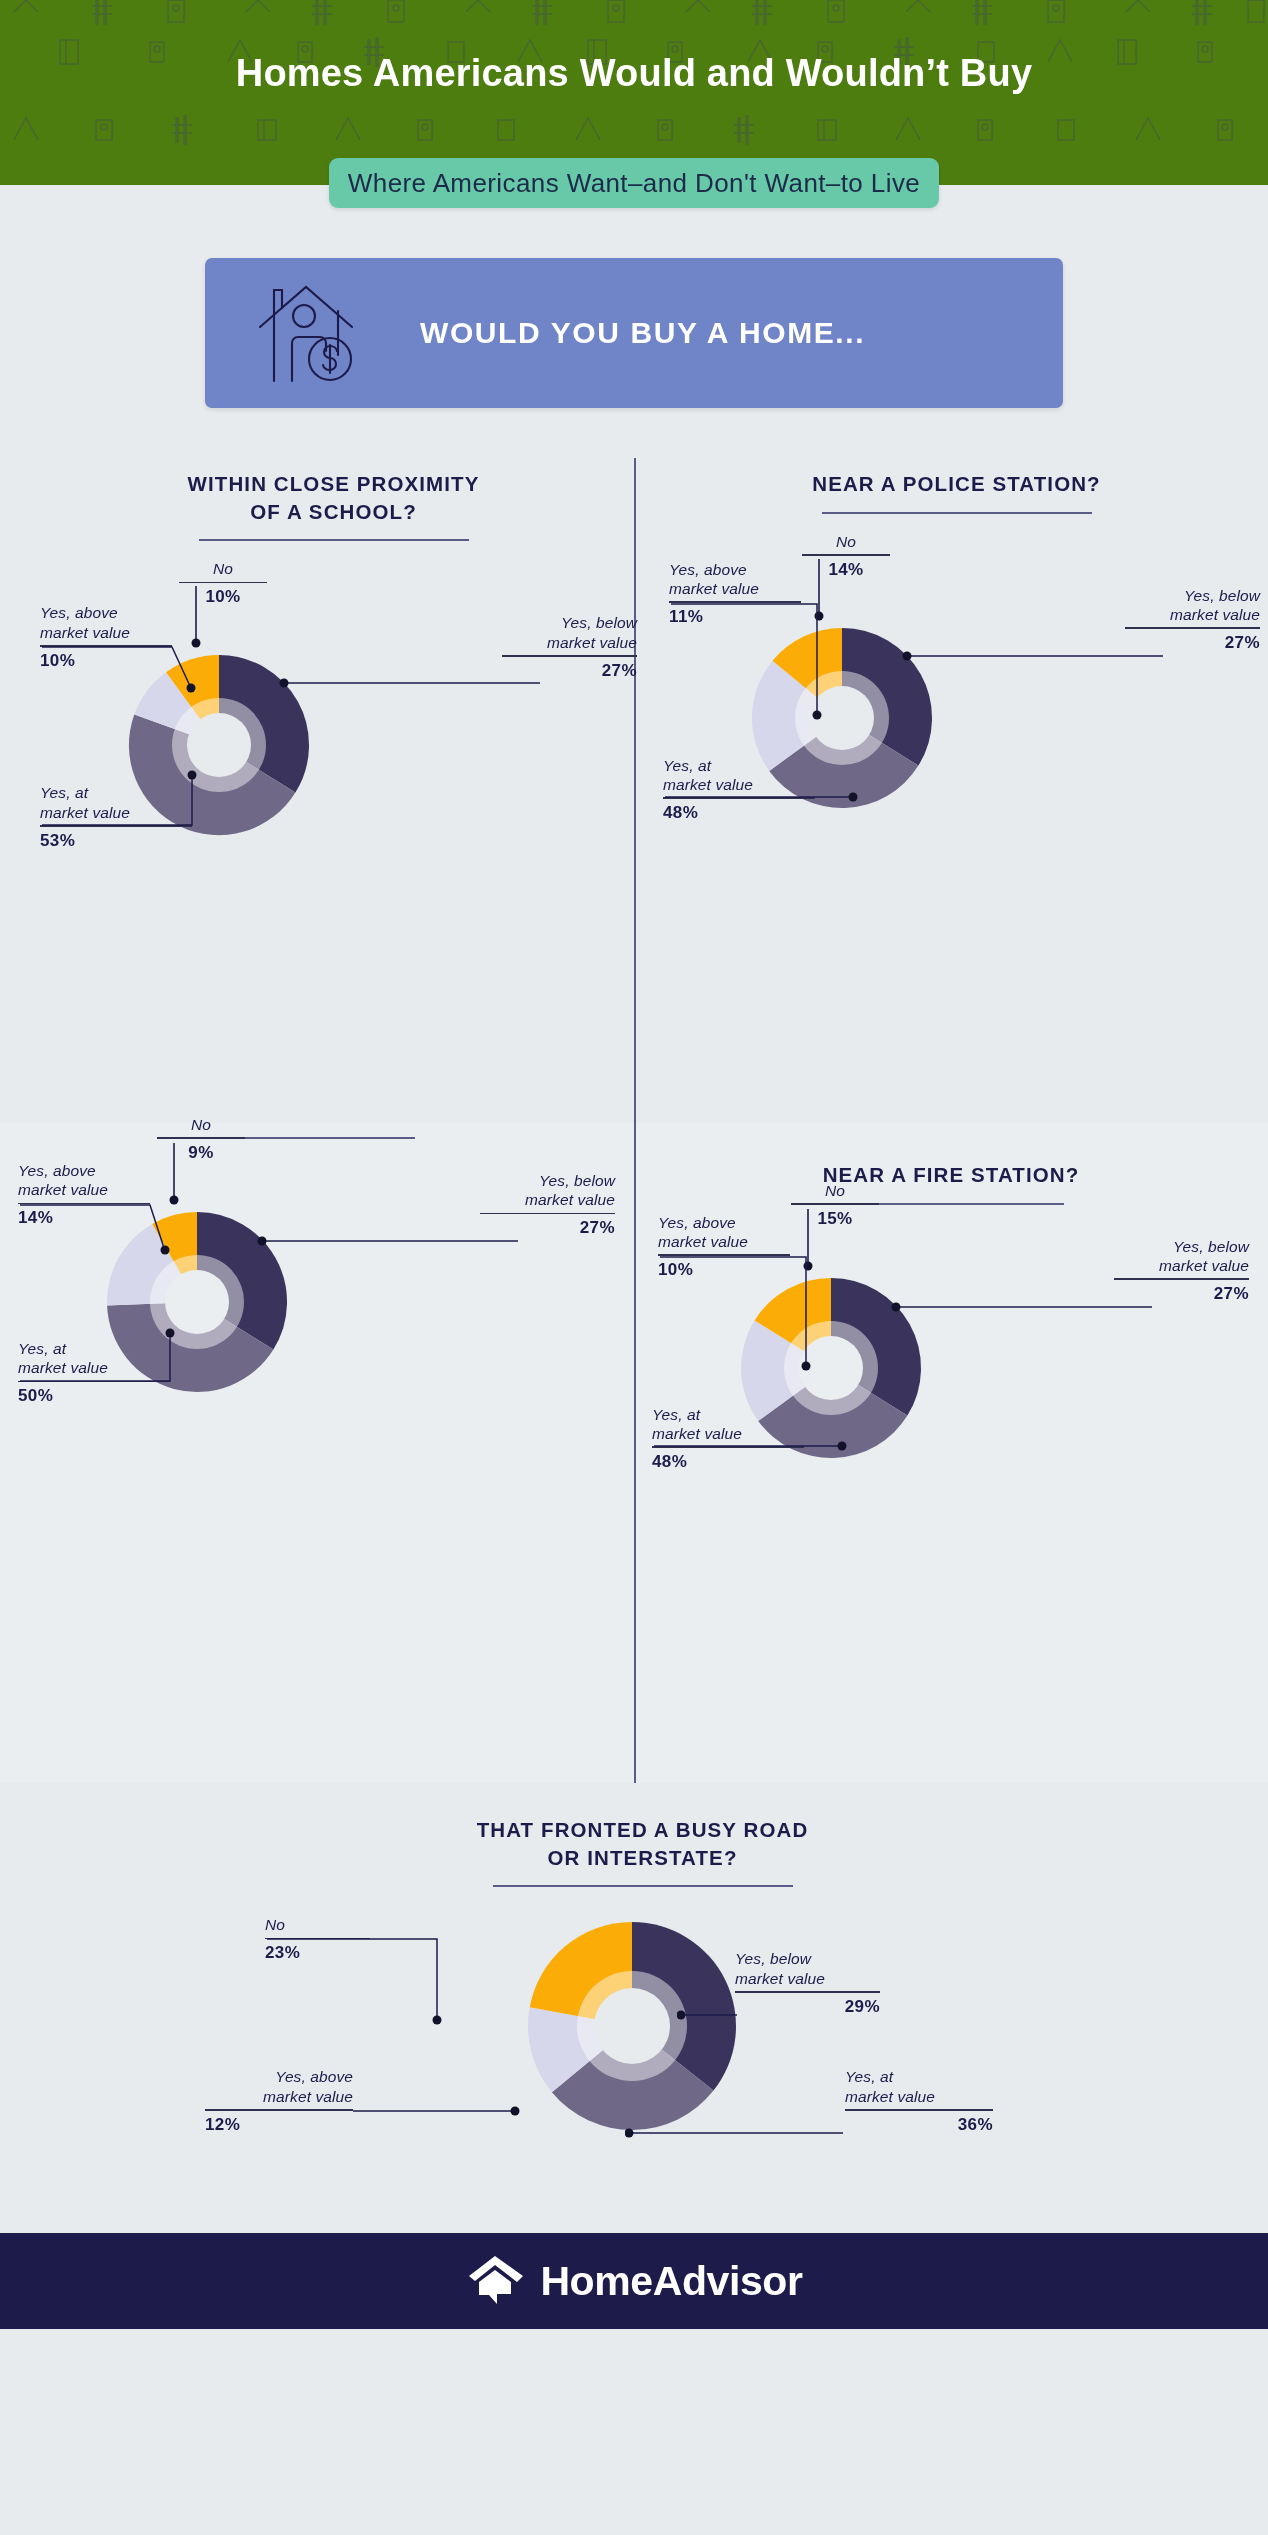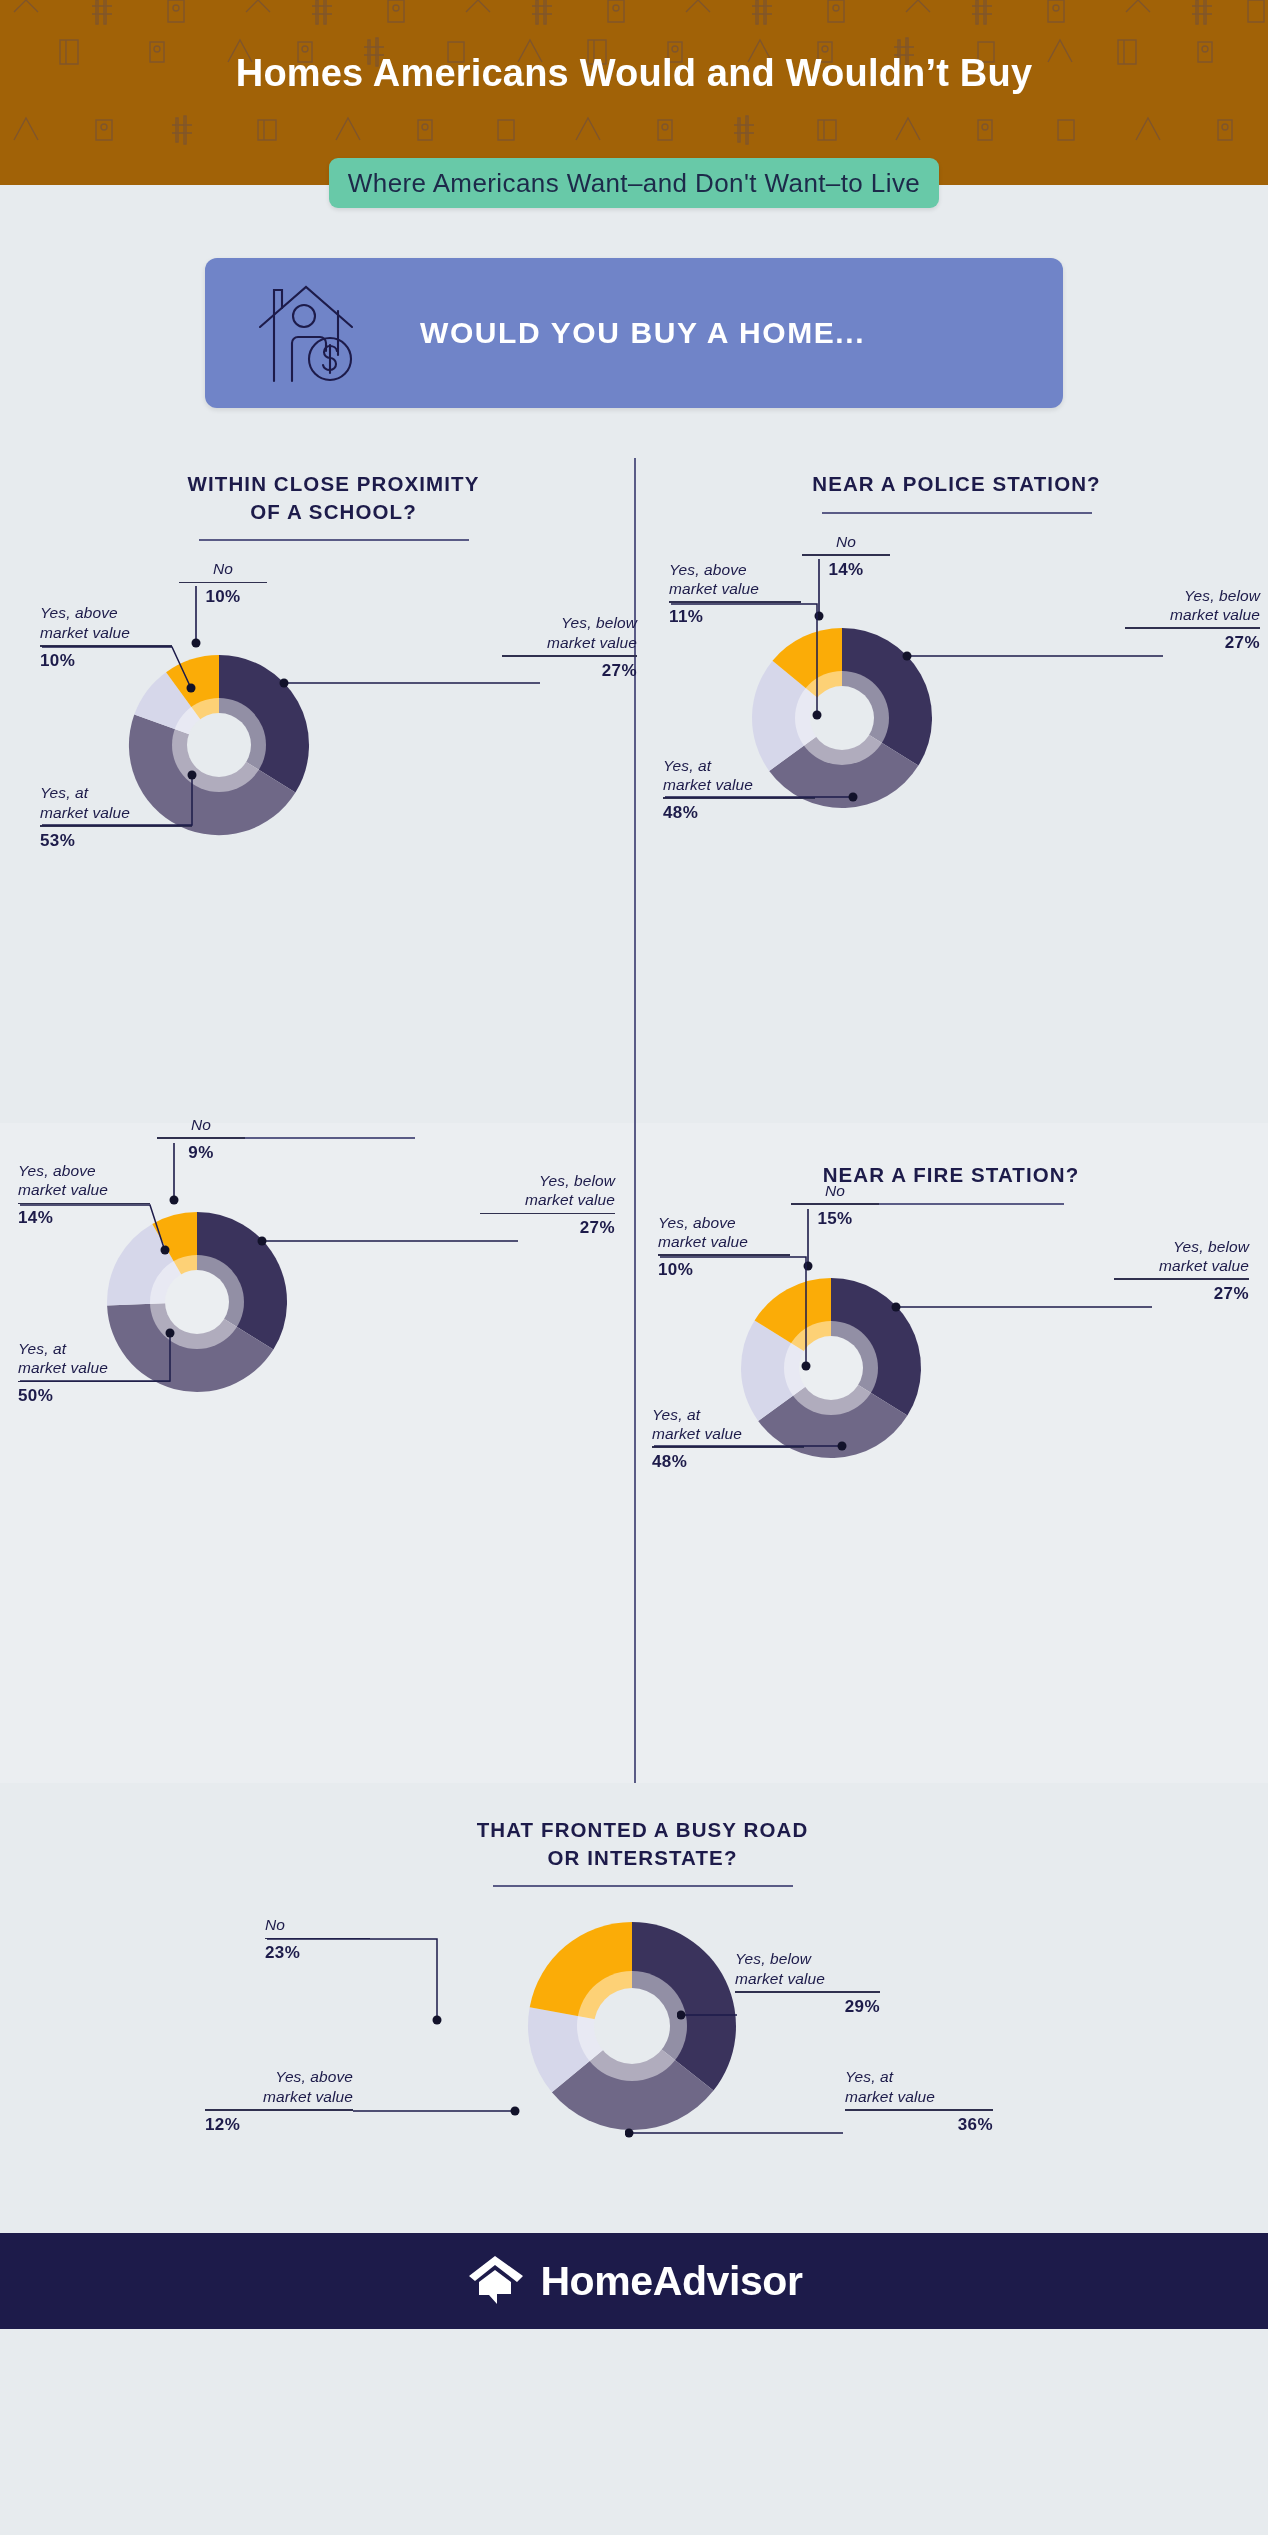--- a/index.html
+++ b/index.html
@@ -7,21 +7,21 @@
   body {
     font-family:"Liberation Sans", sans-serif;
     background:#e7ebee;
     color:#1d1b42;
     -webkit-font-smoothing:antialiased;
   }
   .page { width:1268px; position:relative; overflow:hidden; }
 
   
   .header {
-    background:#a16207;
+    background:#4d7c0f;
     height:185px;
     position:relative;
     overflow:hidden;
   }
   .header-pattern{
     position:absolute; inset:0;
     opacity:.32;
   }
   .header-title{
     position:absolute;
@@ -54,21 +54,21 @@
   
   .banner-wrap{
     display:flex; justify-content:center;
     padding-top:73px;
     padding-bottom:0;
   }
   .banner{
     width:858px;
     height:150px;
     background:#7084c8;
-    border-radius:12px;
+    border-radius:7px;
     display:flex;
     align-items:center;
     box-shadow:0 2px 5px rgba(0,0,0,.10);
   }
   .banner .icon-box{
     width:215px;
     display:flex; justify-content:center; align-items:center;
   }
   .banner .banner-text{
     color:#fff;

